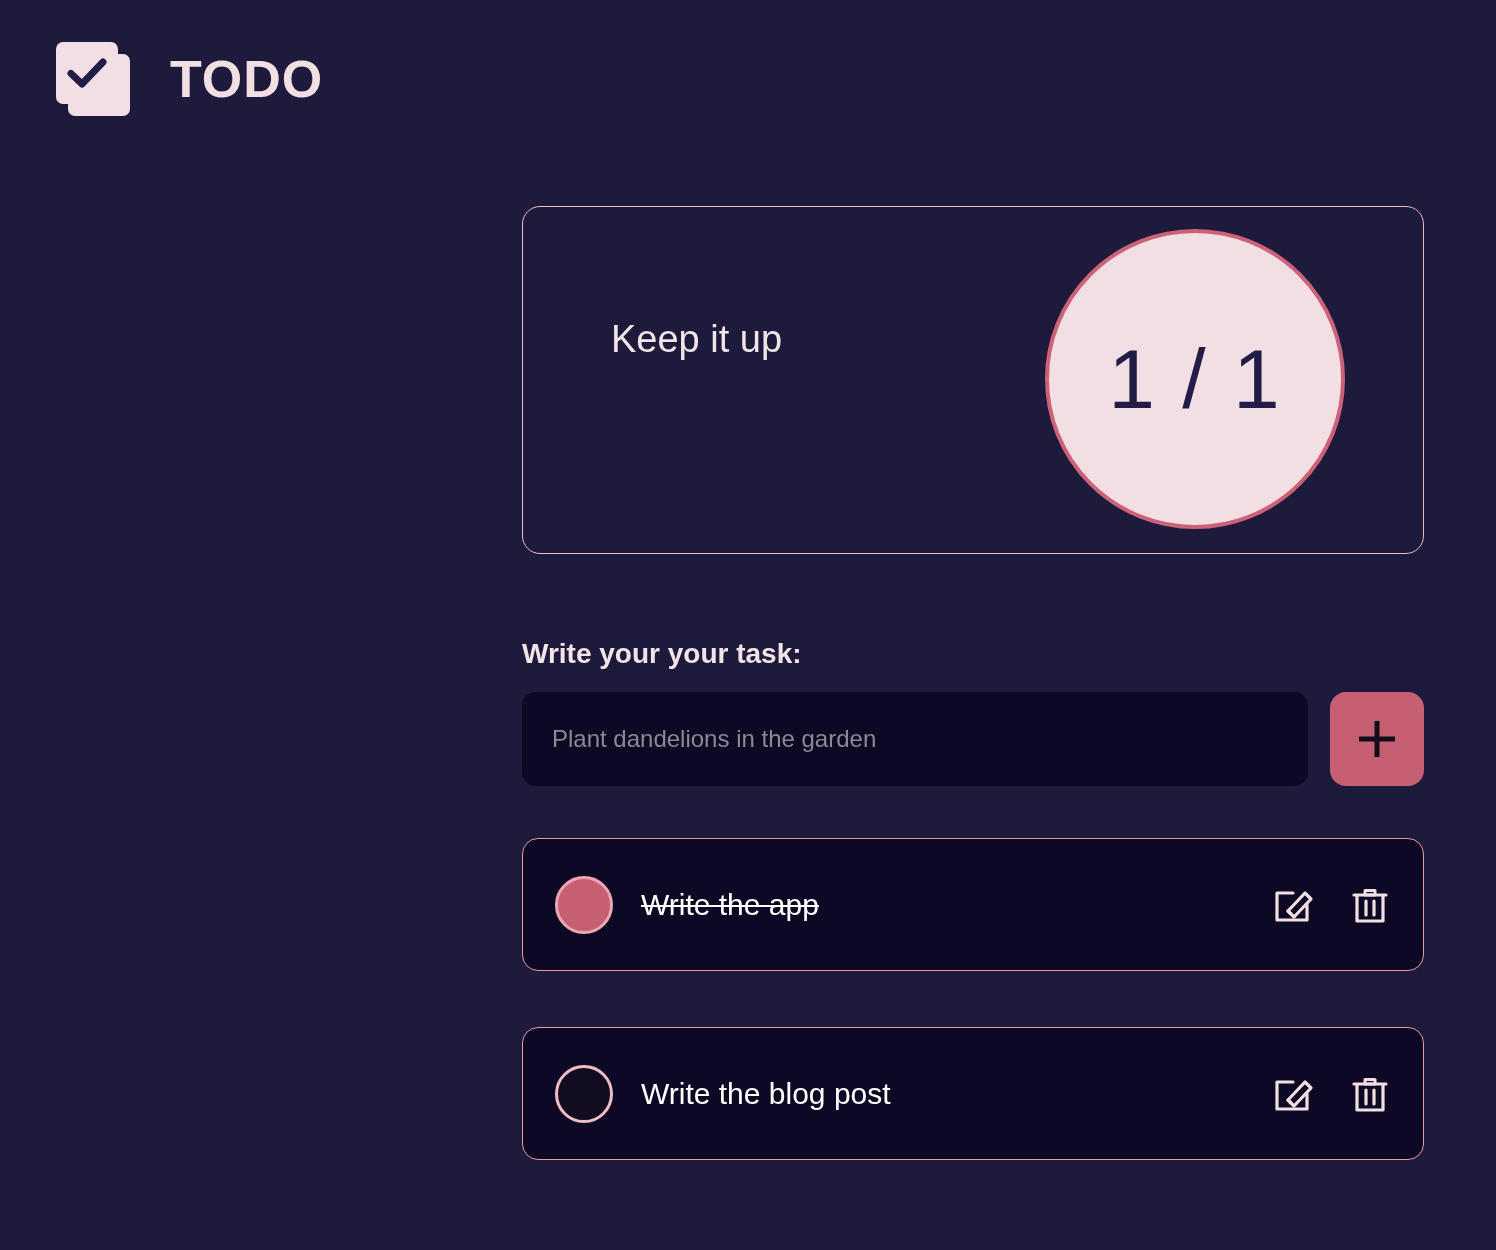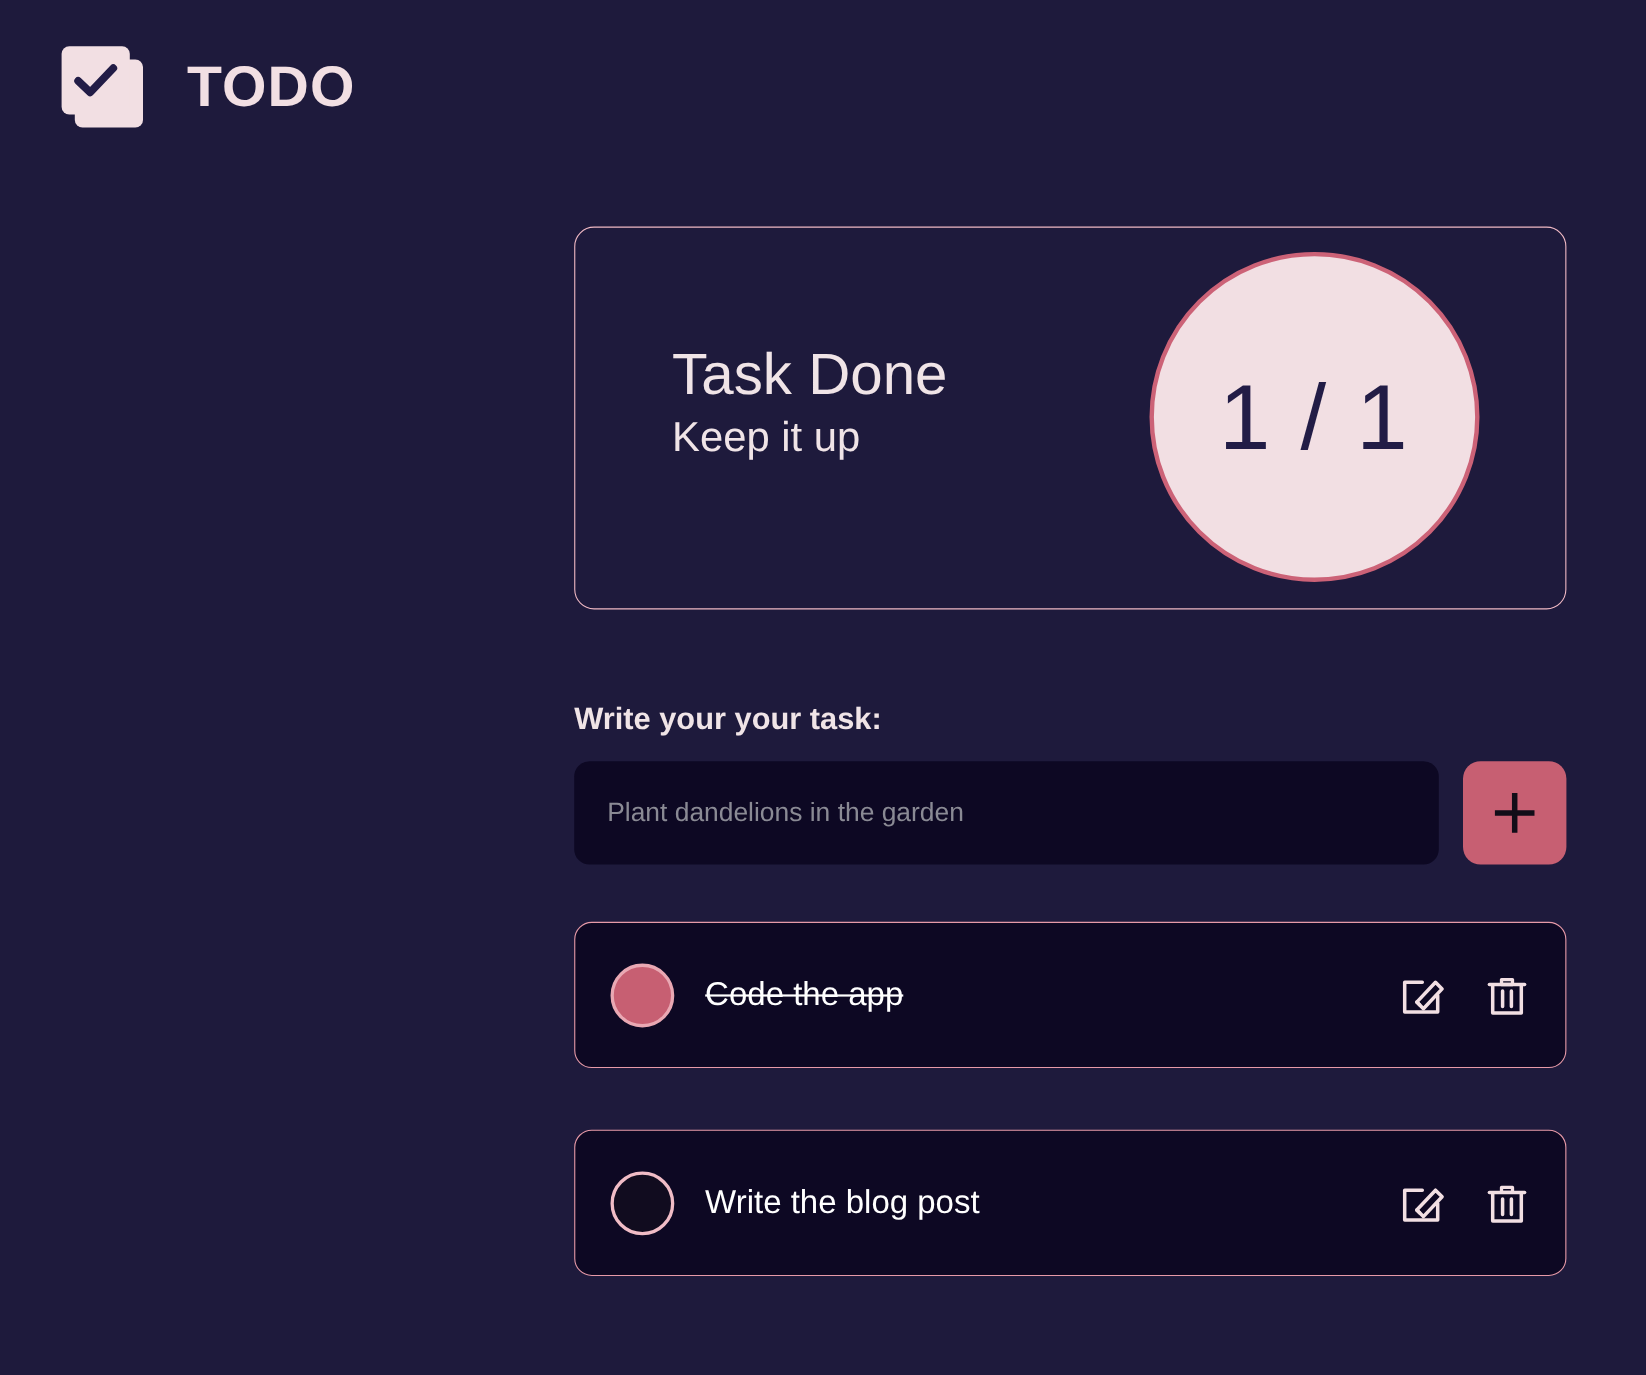--- a/index.html
+++ b/index.html
@@ -204,21 +204,20 @@
       </svg>
     </span>
   </span>
   <span class="brand-title">TODO</span>
 </div>
 
 <div class="column">
 
   <div class="stats-card">
     <div class="stats-text">
-      <div class="stats-title">Task Done</div>
       <div class="stats-sub">Keep it up</div>
     </div>
     <div class="progress-circle">
       <span class="progress-text">1 / 1</span>
     </div>
   </div>
 
   <div class="input-label">Write your your task:</div>
   <div class="input-row">
     <input class="task-input" type="text" placeholder="Plant dandelions in the garden" style="">
@@ -228,21 +227,21 @@
           <path d="M27 9 V45 M9 27 H45" stroke="#120d18" stroke-width="5" stroke-linecap="butt"></path>
         </svg>
       </span>
     </button>
   </div>
 
   <div class="task-list">
 
     <div class="task-row">
       <span class="task-check done"></span>
-      <span class="task-label done">Code the app</span>
+      <span class="task-label done">Write the app</span>
       <span class="task-actions">
         <button class="icon-btn">
           <span>
             <svg width="44" height="44" viewBox="0 0 44 44" aria-hidden="true">
               <path d="M35 22 V37 H5 V10 H21" fill="none" stroke="#f2dfe3" stroke-width="3.2" stroke-linecap="round" stroke-linejoin="round"></path>
               <path d="M16 28 L33 10 L39 16 L22 34 Z" fill="none" stroke="#f2dfe3" stroke-width="3.2" stroke-linejoin="round"></path>
               <path d="M16 28 L18.5 30.5" fill="none" stroke="#f2dfe3" stroke-width="3.2" stroke-linecap="round"></path>
             </svg>
           </span>
         </button>

